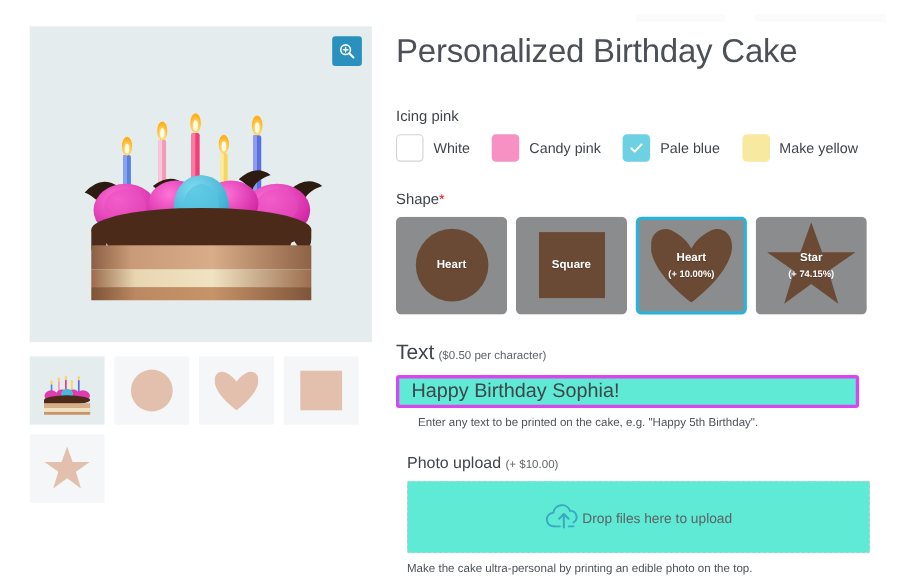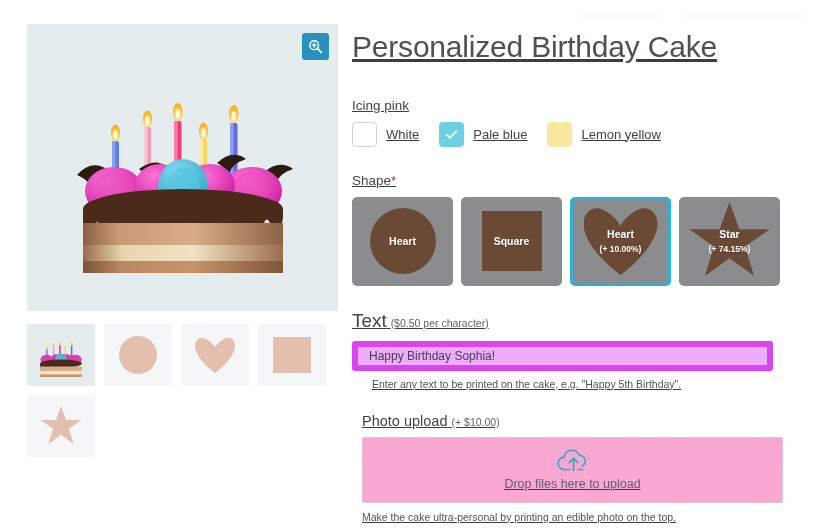--- a/index.html
+++ b/index.html
@@ -47,21 +47,21 @@
   .th-circle { width:38px; height:38px; border-radius:50%; }
   .th-square { width:38px; height:36px; }
   .th-heart  { width:40px; height:36px;
     clip-path: path('M20 36 C 4 24, 0 14, 0 9 C 0 2, 6 -1, 11 2 C 15 4, 18 7, 20 10 C 22 7, 25 4, 29 2 C 34 -1, 40 2, 40 9 C 40 14, 36 24, 20 36 Z'); }
   .th-star {
     width:42px; height:40px;
     clip-path: polygon(50% 0%, 62% 35%, 99% 35%, 69% 57%, 80% 95%, 50% 72%, 20% 95%, 31% 57%, 1% 35%, 38% 35%);
   }
 
   
-  .panel { position:absolute; left:352px; top:0; width:445px;text-decoration:underline; }
+  .panel { position:absolute; left:360px; top:0; width:445px; }
 
   .title {
     font-size:30px; font-weight:400; color:#4b5157;
     letter-spacing:-0.2px; margin:30px 0 0 0; line-height:1.15;
   }
 
   .field-label {
     font-size:13.5px; color:#3f454b; font-weight:400;
     margin:0 0 9px 0;
   }
@@ -104,35 +104,35 @@
     clip-path: polygon(50% 0%, 62% 35%, 99% 35%, 69% 57%, 80% 95%, 50% 72%, 20% 95%, 31% 57%, 1% 35%, 38% 35%);
   }
   .sh-name { font-size:10.5px; font-weight:bold; line-height:1.15; text-shadow:0 1px 1px rgba(0,0,0,.25); }
   .sh-price { font-size:8.5px; font-weight:bold; margin-top:4px; text-shadow:0 1px 1px rgba(0,0,0,.25); }
   .sh-stack { position:absolute; left:0; right:0; top:50%; transform:translateY(-50%);
               display:flex; flex-direction:column; align-items:center; color:#fff; }
 
   
   .text-block { margin-top:24px; }
   .text-input {
-    width:421px; height:30px; border:6px solid #d946ef; border-radius:3px;
-    padding:0 11px; font-size:12px; color:#3f454b;
-    font-family:"Liberation Sans", sans-serif; background:#f0abfc; outline:none;
+    width:421px; height:30px; border:3px solid #d946ef; border-radius:3px;
+    padding:0 11px; font-size:18px; color:#3f454b;
+    font-family:"Liberation Sans", sans-serif; background:#5eead4; outline:none;
   }
   .help {
     font-size:10.5px; color:#4f5459; margin-top:7px;padding-left:20px;
   }
 
   
   .upload-block { margin-top:23px;padding-left:10px; }
   .upload-title { font-size:14.5px; color:#3f454b; margin-bottom:8px; }
   .dropzone {
     width:421px; height:66px; border:1px dashed #cdd2d6; border-radius:2px;
-    display:flex; flex-direction:column; align-items:center; justify-content:center;
-    cursor:pointer; background:#f9a8d4;
+    display:flex; align-items:center; justify-content:center;
+    cursor:pointer; background:#5eead4;
   }
   .dz-text { font-size:12.5px; color:#5d6267; margin-top:3px; }
   .upload-help { font-size:10.5px; color:#4f5459; margin-top:8px; }
 </style>
 </head>
 <body>
 
 <div class="page">
 
   <div class="topbar-ghost ghost-a"></div>
@@ -316,35 +316,41 @@
       <div class="field-label">Icing pink</div>
       <div class="swatch-row">
 
         <label class="swatch-item">
           <span class="swatch sw-white">
             
           </span>
           <span class="swatch-label">White</span>
         </label>
 
+        <label class="swatch-item">
+          <span class="swatch" id="sw-pink" style="background: rgb(247, 145, 196);">
+            
+          </span>
+          <span class="swatch-label">Candy pink</span>
+        </label>
 
         <label class="swatch-item">
           <span class="swatch checked" id="sw-blue" style="background: rgb(110, 208, 227);">
             <svg class="check" width="13" height="13" viewBox="0 0 14 14">
               <polyline points="2,7.4 5.4,10.6 12,3.6" fill="none" stroke="#fff" stroke-width="2" stroke-linecap="round" stroke-linejoin="round"></polyline>
             </svg>
           </span>
           <span class="swatch-label">Pale blue</span>
         </label>
 
         <label class="swatch-item">
           <span class="swatch" id="sw-yellow" style="background: rgb(247, 233, 160);">
             
           </span>
-          <span class="swatch-label">Lemon yellow</span>
+          <span class="swatch-label">Make yellow</span>
         </label>
       </div>
     </div>
 
     <div class="shape-block">
       <div class="field-label">
         <span>Shape</span><span class="req">*</span>
       </div>
       <div class="shape-row">
 

